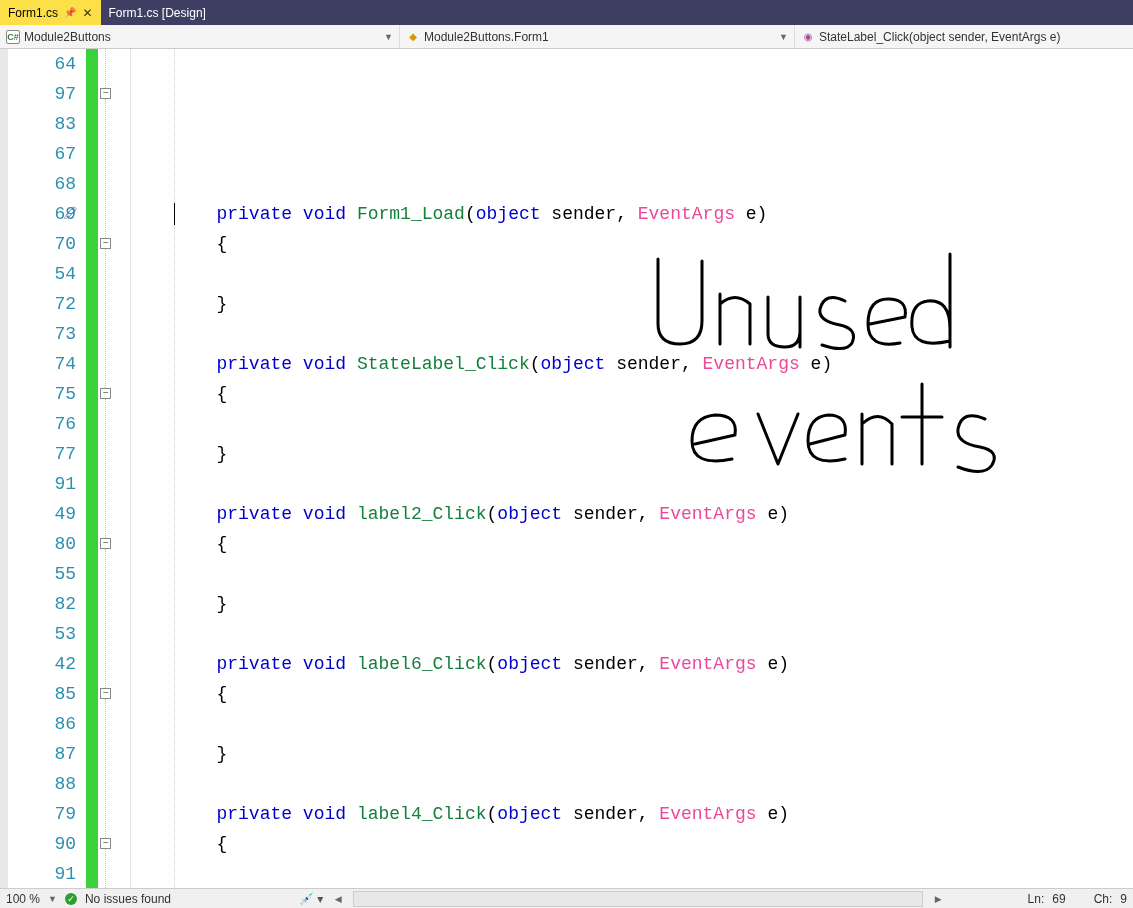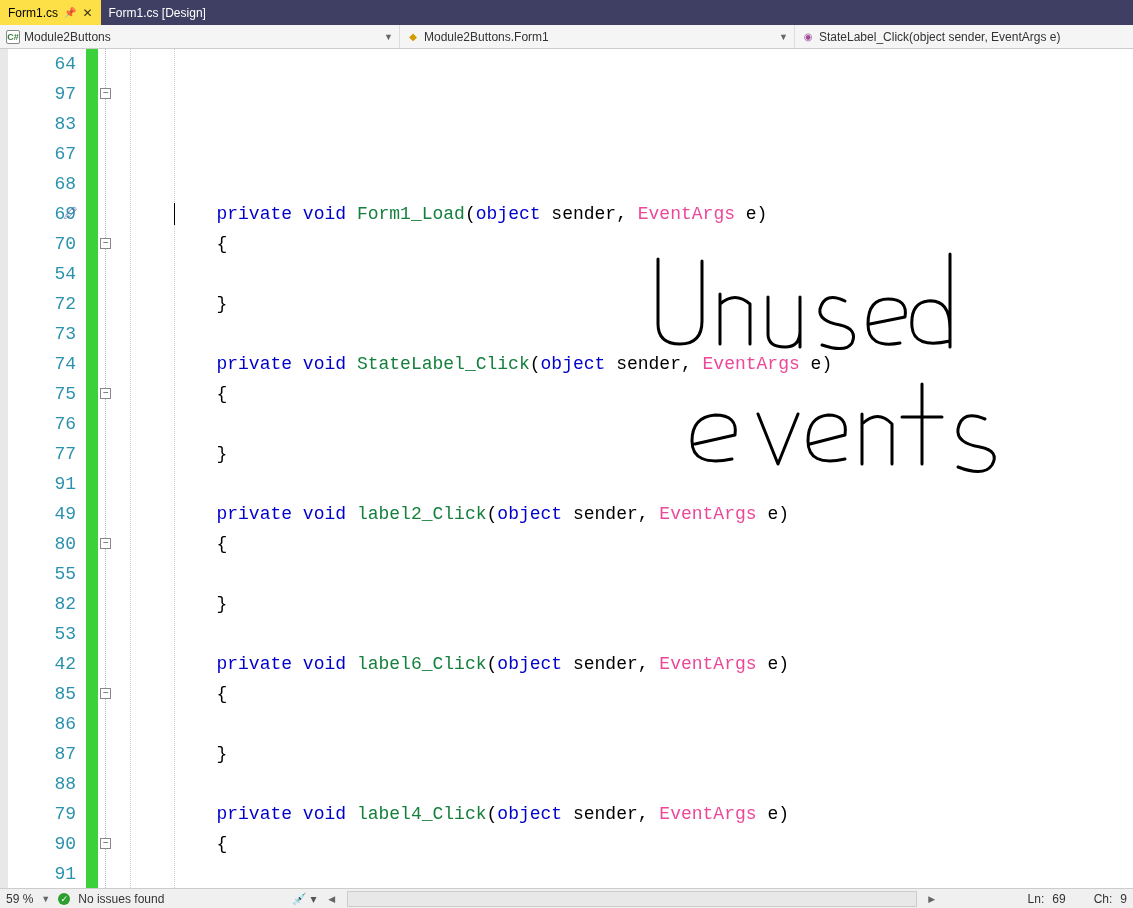--- a/index.html
+++ b/index.html
@@ -308,21 +308,21 @@
       <path d="M222 165 L222 215 M222 175 Q238 160 252 175 L252 215"></path>
 
       <path d="M282 135 L282 215 M262 168 L302 168"></path>
 
       <path d="M345 170 Q322 160 318 180 Q316 194 340 198 Q360 202 352 216 Q344 228 318 218"></path>
     </g>
   </svg>
 </div>
 
 <div class="status-bar">
-  <span>59 %</span>
+  <span>100 %</span>
   <span class="zoom-caret">▼</span>
   <span class="ok-icon">✓</span>
   <span>No issues found</span>
   <span style="margin-left:120px; color:#555;">💉 ▾</span>
   <span class="scrollbar-arrow">◀</span>
   <div class="scrollbar-track"></div>
   <span class="scrollbar-arrow">▶</span>
   <span class="sep"></span>
   <span>Ln:</span>
   <span>69</span>

